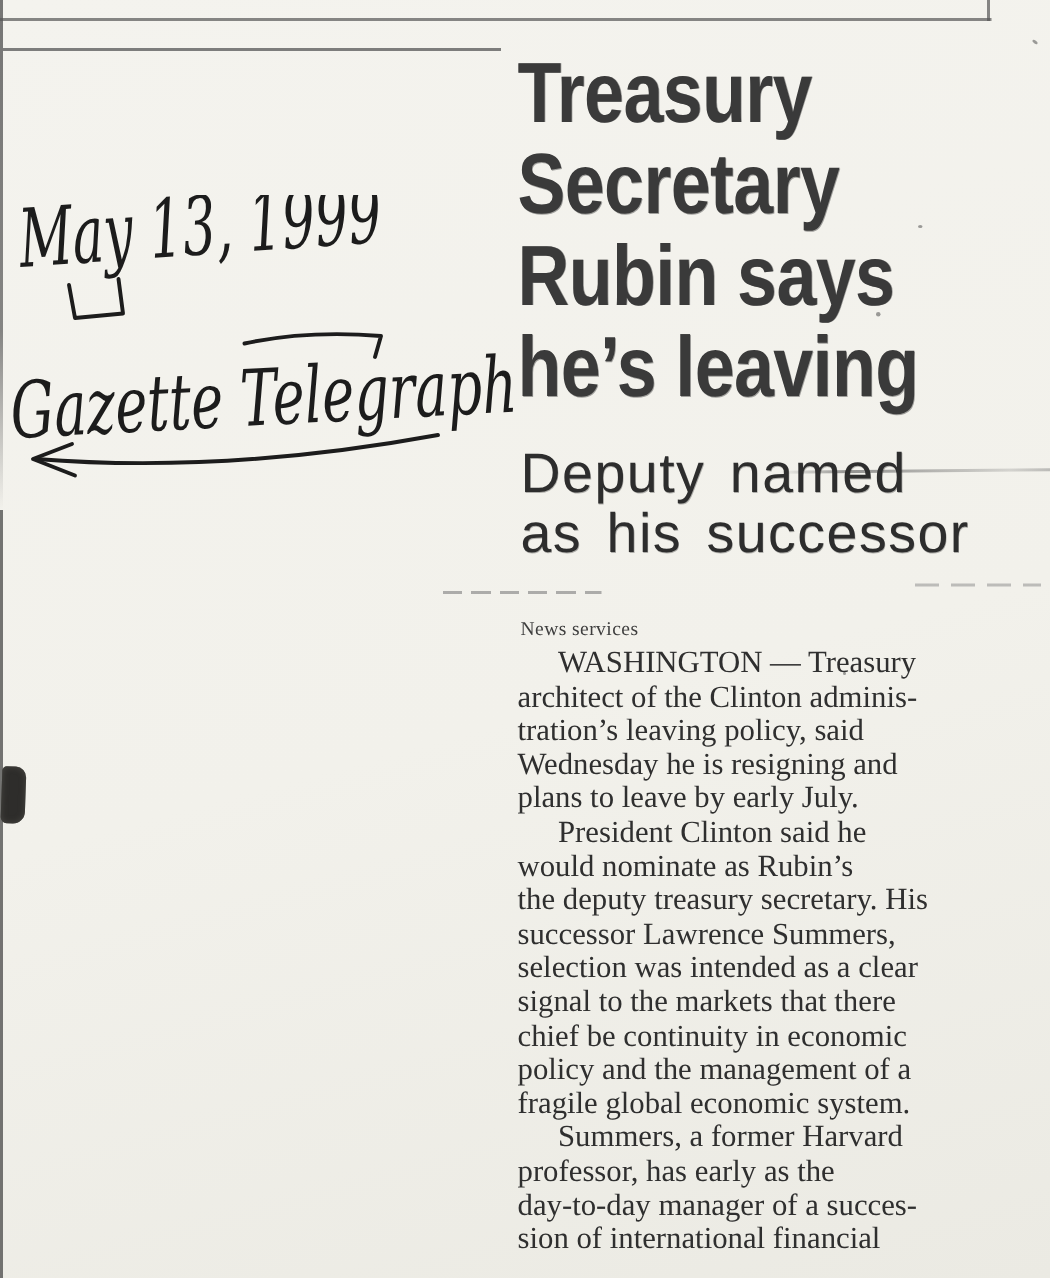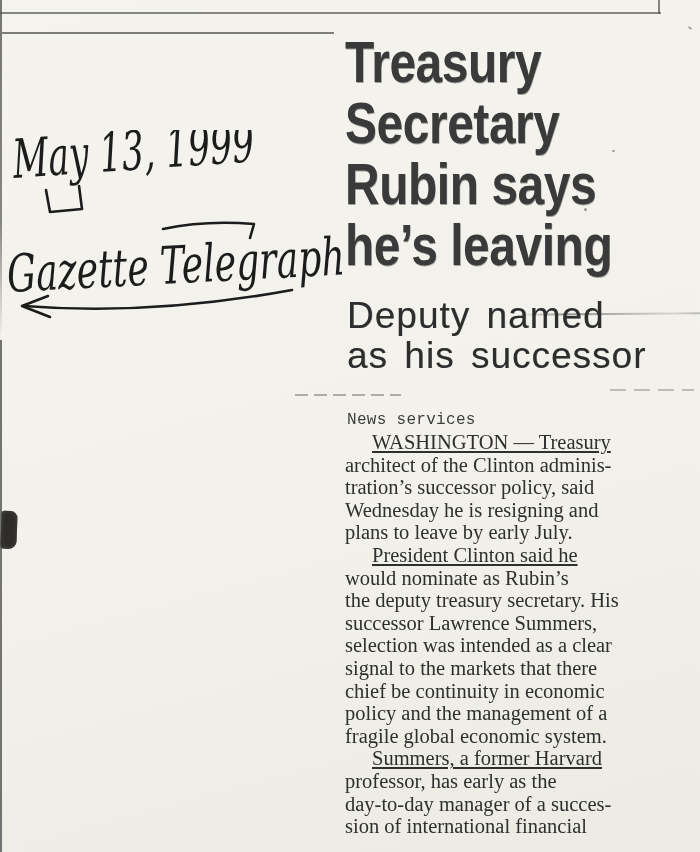--- a/index.html
+++ b/index.html
@@ -60,30 +60,30 @@
     text-shadow:.6px .6px 0 rgba(58,58,58,.45);
   }
   .subhead{
     position:absolute;left:347px;top:296px;
     font-family:Liberation Sans, sans-serif;font-size:37px;line-height:40px;
     color:#2d2d2d;letter-spacing:1px;word-spacing:5px;
     text-shadow:.4px .4px 0 rgba(45,45,45,.35);
   }
   .byline{
     position:absolute;left:347px;top:411px;
-    font-family:Liberation Mono, monospace;font-size:16px;color:#3e3e3e;
+    font-family:Liberation Serif, serif;font-size:13px;color:#3e3e3e;
     letter-spacing:.3px;
   }
   .body-col{
     position:absolute;left:345px;top:431px;width:352px;
     font-family:"Liberation Serif",serif;font-size:20.5px;line-height:22.6px;
     color:#2f2f2f;
   }
   .body-col .bl{white-space:nowrap;}
-  .body-col .indent{padding-left:27px;text-decoration:underline;}
+  .body-col .indent{padding-left:27px;}
 </style>
 </head>
 <body>
 
 <div class="page">
 
   <div class="rule top-h"></div>
   <div class="rule top-v"></div>
   <div class="rule ann-top"></div>
   <div class="ann-left"></div>
@@ -118,21 +118,21 @@
   <div class="subhead">
     <div>Deputy named</div>
     <div>as his successor</div>
   </div>
 
   <div class="byline">News services</div>
 
   <div class="body-col">
     <div class="bl indent">WASHINGTON — Treasury</div>
     <div class="bl">architect of the Clinton adminis-</div>
-    <div class="bl">tration’s successor policy, said</div>
+    <div class="bl">tration’s leaving policy, said</div>
     <div class="bl">Wednesday he is resigning and</div>
     <div class="bl">plans to leave by early July.</div>
     <div class="bl indent">President Clinton said he</div>
     <div class="bl">would nominate as Rubin’s</div>
     <div class="bl">the deputy treasury secretary. His</div>
     <div class="bl">successor Lawrence Summers,</div>
     <div class="bl">selection was intended as a clear</div>
     <div class="bl">signal to the markets that there</div>
     <div class="bl">chief be continuity in economic</div>
     <div class="bl">policy and the management of a</div>

